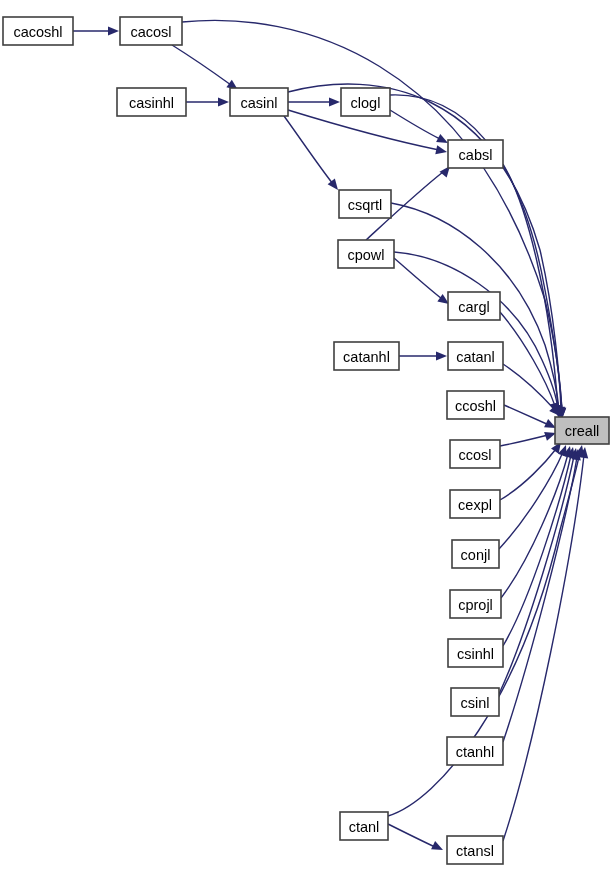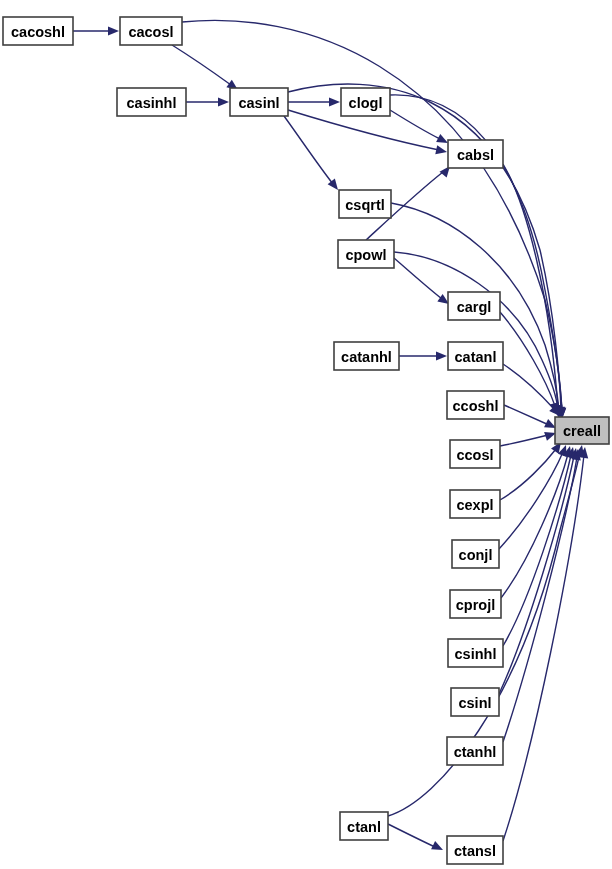--- a/index.html
+++ b/index.html
@@ -1,17 +1,17 @@
 <!DOCTYPE html>
 <html><head>
 <meta charset="utf-8">
 <style>
   html,body{margin:0;padding:0;background:#ffffff;}
   body{font-family:"Liberation Sans","DejaVu Sans",sans-serif;}
-  #canvas{position:relative;width:612px;height:869px;background:#ffffff;overflow:hidden;font-weight:bold;}
+  #canvas{position:relative;width:612px;height:869px;background:#ffffff;overflow:hidden;}
   svg{display:block;}
   .node-rect{fill:#ffffff;stroke:#404040;stroke-width:1.6;}
   .node-rect.current{fill:#bfbfbf;stroke:#404040;}
   .node-label{font-family:"Liberation Sans","DejaVu Sans",sans-serif;font-size:14.5px;fill:#000000;text-anchor:middle;dominant-baseline:central;}
   .edge{fill:none;stroke:#27286b;stroke-width:1.4;}
   .arrowfill{fill:#27286b;}
 </style>
 </head>
 <body>
 

